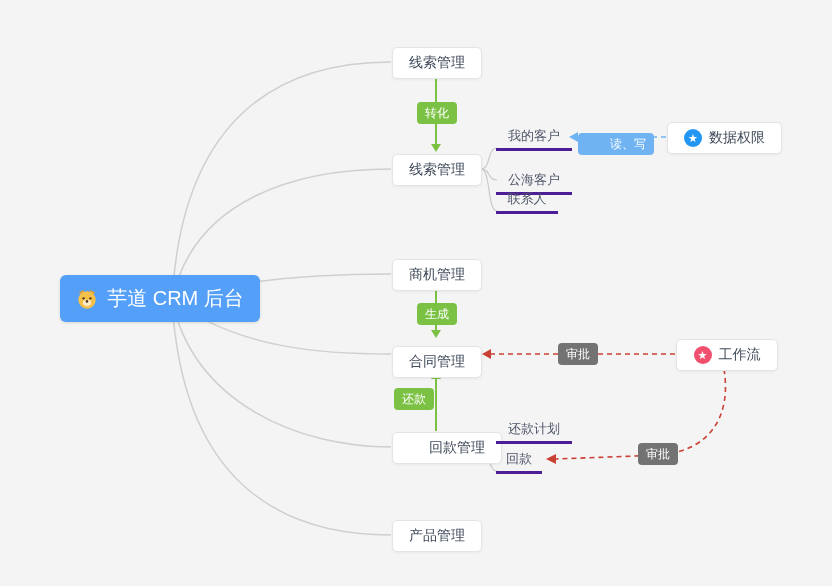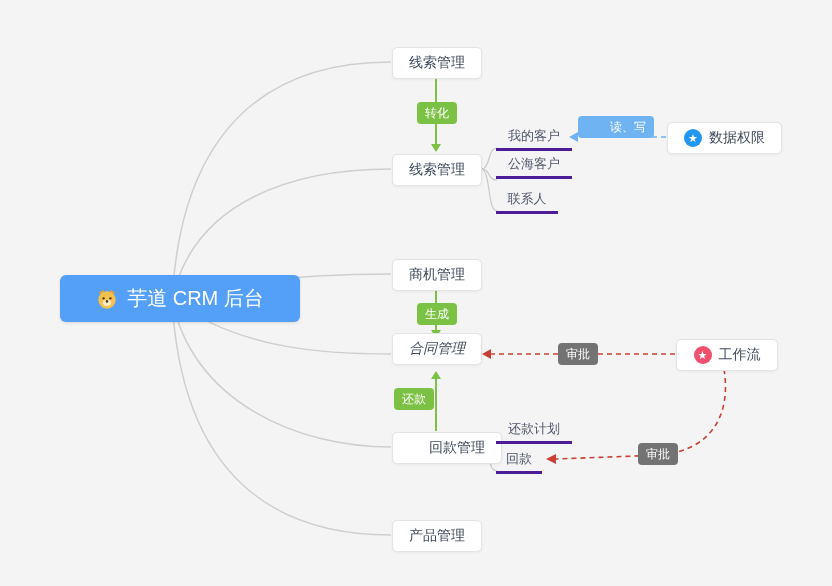--- a/index.html
+++ b/index.html
@@ -5,21 +5,21 @@
   html,body { margin:0; padding:0; }
   body { width:832px; height:586px; overflow:hidden; }
   .canvas {
     position:relative; width:832px; height:586px;
     background:#f4f4f5;
     font-family:"Liberation Sans", sans-serif;
   }
   .edges { position:absolute; left:0; top:0; pointer-events:none; }
 
   .root-node {
-    position:absolute; left:60px; top:275px; width:240px; height:47px;
+    position:absolute; left:60px; top:275px; width:200px; height:47px;
     background:#549ff7; border-radius:6px;
     display:flex; align-items:center; justify-content:center; gap:9px;
     color:#ffffff; font-size:20px;
     box-shadow:0 1px 3px rgba(0,0,0,.12);
     cursor:pointer;
   }
   .node {
     position:absolute; left:392px; width:88px; height:30px;
     background:#ffffff; border:1px solid #e4e4e4; border-radius:5px;
     box-shadow:0 1px 3px rgba(0,0,0,.05);
@@ -112,40 +112,40 @@
         <ellipse cx="12" cy="16.2" rx="4.6" ry="3.4" fill="#fdeac8"></ellipse>
         <circle cx="12" cy="14.6" r="1.4" fill="#4e3a20"></circle>
       </svg>
     </span>
     <span>芋道 CRM 后台</span>
   </div>
 
   <div class="node" style="top:47px;">线索管理</div>
   <div class="node" style="top:154px;">线索管理</div>
   <div class="node" style="top:259px;">商机管理</div>
-  <div class="node" style="top:333px;font-style:italic;">合同管理</div>
+  <div class="node" style="top:346px;">合同管理</div>
   <div class="node" style="top:432px;padding-left:20px;">回款管理</div>
   <div class="node" style="top:520px;">产品管理</div>
 
   <div class="sub-item" style="top:126px; width:76px;">我的客户</div>
-  <div class="sub-item" style="top:154px; width:76px;">公海客户</div>
+  <div class="sub-item" style="top:170px; width:76px;">公海客户</div>
   <div class="sub-item" style="top:189px; width:62px;">联系人</div>
 
   <div class="sub-item" style="top:419px; width:76px;">还款计划</div>
   <div class="sub-item" style="top:449px; width:46px;">回款</div>
 
   <div class="side-node" style="left:667px; top:122px; width:113px;">
     <span class="icon-circle icon-blue">★</span>
     <span>数据权限</span>
   </div>
   <div class="side-node" style="left:676px; top:339px; width:100px;">
     <span class="icon-circle icon-pink">★</span>
     <span>工作流</span>
   </div>
 
   <div class="badge badge-green" style="left:437px; top:113px;">转化</div>
   <div class="badge badge-green" style="left:437px; top:314px;font-family:Liberation Serif, serif;">生成</div>
   <div class="badge badge-green" style="left:414px; top:399px;">还款</div>
-  <div class="badge badge-blue" style="left:616px; top:127px;padding-left:32px;">读、写</div>
+  <div class="badge badge-blue" style="left:616px; top:144px;padding-left:32px;">读、写</div>
   <div class="badge badge-red" style="left:578px; top:354px;">审批</div>
   <div class="badge badge-red" style="left:658px; top:454px;">审批</div>
 
 </div>
 
 </body></html>

